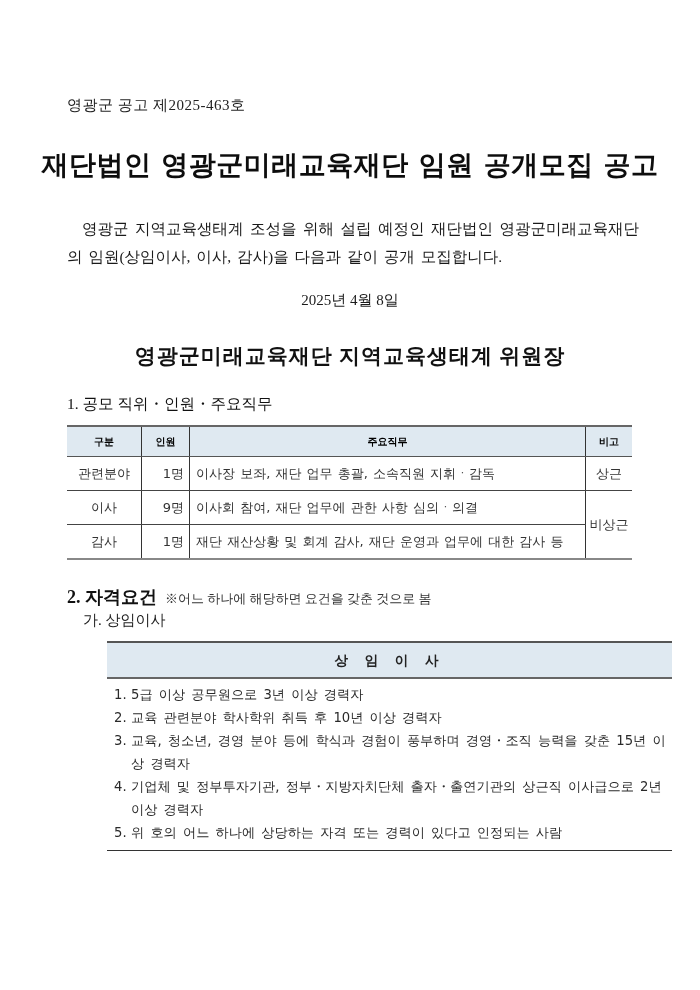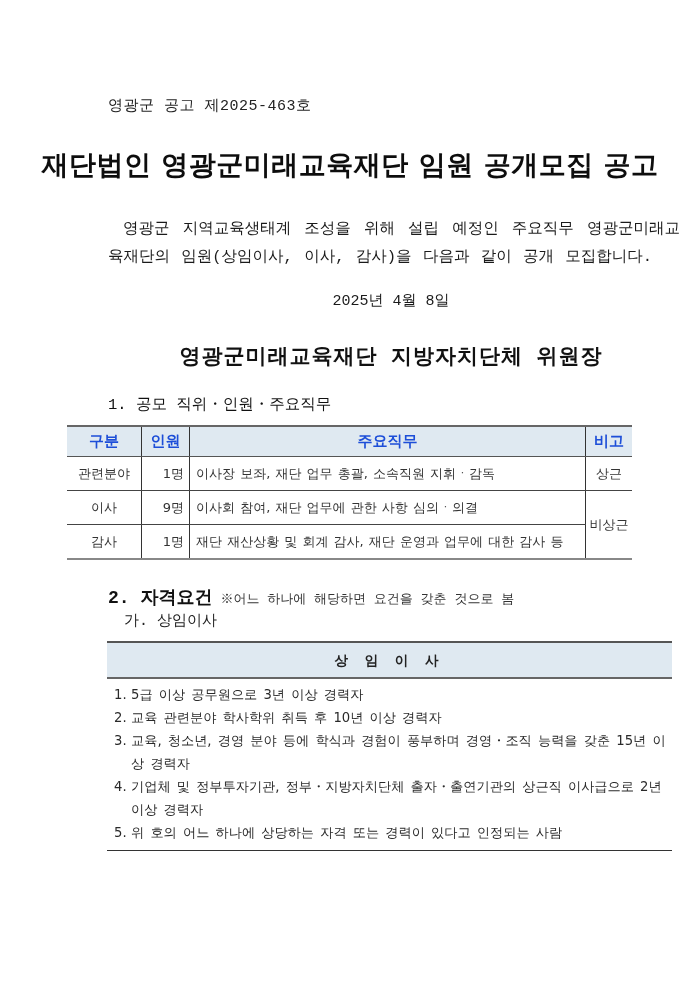--- a/index.html
+++ b/index.html
@@ -1,35 +1,35 @@
 <!DOCTYPE html>
 <html><head>
   <meta charset="utf-8">
   <style>
     html, body { margin: 0; padding: 0; background: #ffffff; }
     body { width: 700px; height: 990px; position: relative; overflow: hidden; color: #111; }
-    .serif { font-family: Liberation Mono, monospace; margin-left: 41px; }
+    .serif { font-family: Liberation Serif, serif; }
     .sans { font-family: "DejaVu Sans", "Liberation Sans", sans-serif; }
     .abs { position: absolute; }
 
     #notice-no { left: 67px; top: 96px; font-size: 15px; color: #222; letter-spacing: 0.5px; }
     #doc-title { left: 0; width: 700px; top: 147px; text-align: center; font-size: 27px; font-weight: bold; letter-spacing: 0.5px; color: #0d0d0d; }
     #intro { left: 67px; width: 572px; top: 215px; font-size: 15.5px; line-height: 28px; text-indent: 15px; text-align: justify; color: #1a1a1a; word-spacing: 2px; }
     #doc-date { left: 0; width: 700px; top: 291px; text-align: center; font-size: 15px; color: #1a1a1a; }
     #issuer { left: 0; width: 700px; top: 342px; text-align: center; font-size: 21px; font-weight: bold; color: #111; letter-spacing: 1px; }
 
     .sec-head { font-size: 15.5px; color: #111; }
     #sec1 { left: 67px; top: 394px; }
     #sec2 { left: 67px; top: 585px; }
     #sec2 .t { font-weight: bold; font-size: 18px; }
     #sec2 .note { font-size: 13px; color: #333; margin-left: 8px; }
     #sec2a { left: 83px; top: 611px; font-size: 15px; color: #222; }
 
     table.posts { position: absolute; left: 67px; top: 425px; width: 565px; border-collapse: collapse; font-size: 13px; color: #333; }
-    table.posts th { background: #dfe9f1; font-weight: bold; color: #1d4ed8; height: 29px; font-size: 15px; border-top: 2px solid #666; border-bottom: 1px solid #555; }
+    table.posts th { background: #dfe9f1; font-weight: bold; color: #000000; height: 29px; font-size: 10px; border-top: 2px solid #666; border-bottom: 1px solid #555; }
     table.posts td { height: 33px; border-bottom: 1px solid #444; }
     table.posts tr:last-child td { border-bottom: 2px solid #888; }
     table.posts th, table.posts td { border-left: 1px solid #333; padding: 0; }
     table.posts th:first-child, table.posts td:first-child { border-left: none; }
     .c-cat { width: 74px; text-align: center; }
     .c-cnt { width: 42px; text-align: right; padding-right: 5px !important; }
     th.c-cnt { text-align: center; padding-right: 0 !important; }
     .c-duty { text-align: left; padding-left: 6px !important; word-spacing: 1px; }
     th.c-duty { text-align: center; padding-left: 0 !important; }
     .c-note { width: 46px; text-align: center; }
@@ -41,25 +41,25 @@
     #qual-box li { position: relative; padding-left: 24px; line-height: 23px; word-spacing: 2px; }
     #qual-box li .num { position: absolute; left: 7px; top: 0; }
   </style>
 </head>
 <body>
 
 <div id="notice-no" class="abs serif">영광군 공고 제2025-463호</div>
 
 <div id="doc-title" class="abs sans">재단법인 영광군미래교육재단 임원 공개모집 공고</div>
 
-<div id="intro" class="abs serif">영광군 지역교육생태계 조성을 위해 설립 예정인 주요직무 영광군미래교육재단의 임원(상임이사, 이사, 감사)을 다음과 같이 공개 모집합니다.</div>
+<div id="intro" class="abs serif">영광군 지역교육생태계 조성을 위해 설립 예정인 재단법인 영광군미래교육재단의 임원(상임이사, 이사, 감사)을 다음과 같이 공개 모집합니다.</div>
 
 <div id="doc-date" class="abs serif">2025년 4월 8일</div>
 
-<div id="issuer" class="abs serif">영광군미래교육재단 지방자치단체 위원장</div>
+<div id="issuer" class="abs serif">영광군미래교육재단 지역교육생태계 위원장</div>
 
 <div id="sec1" class="abs serif sec-head">1. 공모 직위・인원・주요직무</div>
 
 <table class="posts sans">
   <thead>
     <tr>
       <th class="c-cat">구분</th>
       <th class="c-cnt">인원</th>
       <th class="c-duty">주요직무</th>
       <th class="c-note">비고</th>

